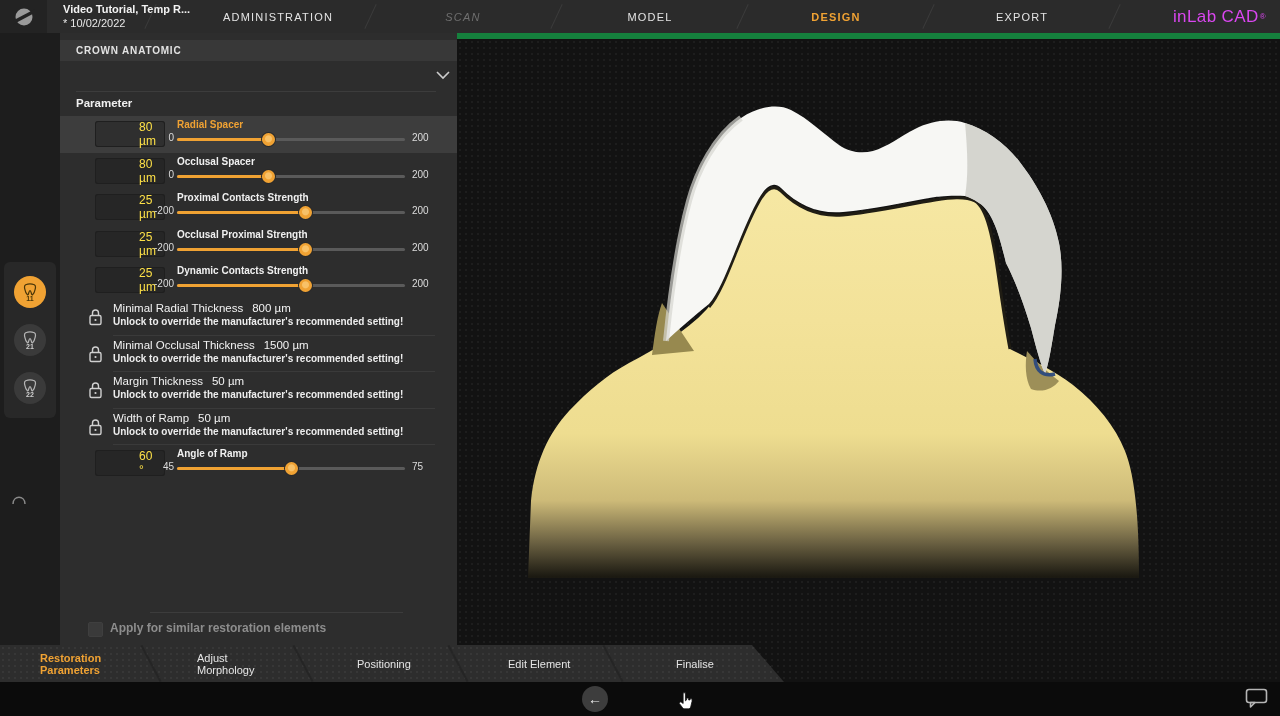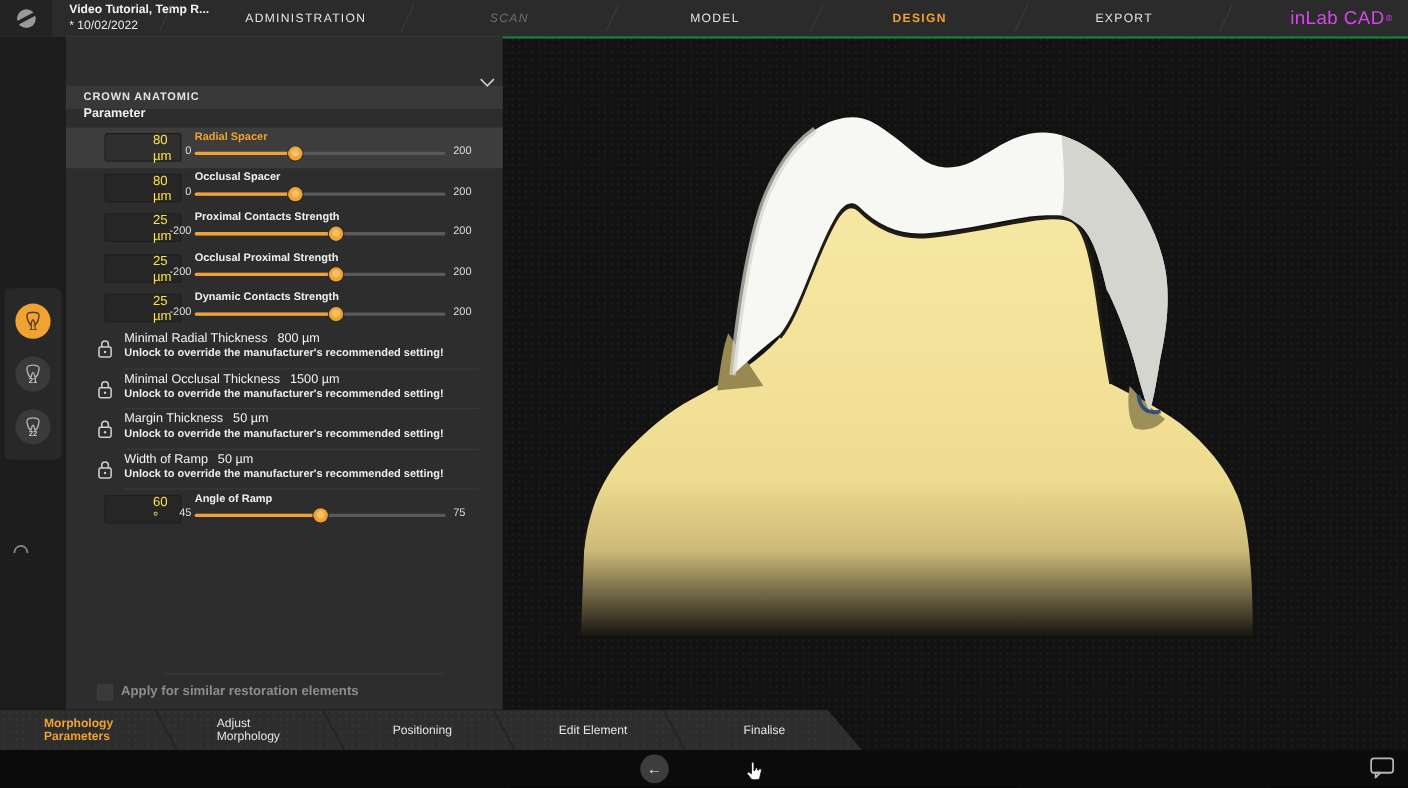--- a/index.html
+++ b/index.html
@@ -2,21 +2,21 @@
 <html><head>
 <meta charset="utf-8">
 <style>
   html,body{margin:0;padding:0;background:#000;}
   #app{position:relative;width:1280px;height:716px;overflow:hidden;
        font-family:"Liberation Sans", sans-serif;background:#131313;
        -webkit-font-smoothing:antialiased;}
   .abs{position:absolute;}
 
   
-  #topbar{left:0;top:0;width:1280px;height:33px;background:#2b2b2b;border-bottom:2px solid #15803d;}
+  #topbar{left:0;top:0;width:1280px;height:33px;background:#2b2b2b;border-bottom:6px solid #15803d;}
   #logo-box{left:0;top:0;width:47px;height:33px;background:#232323;display:flex;align-items:center;justify-content:center;}
   #case-block{left:63px;top:2px;line-height:14px;}
   #case-title{font-size:11px;font-weight:bold;color:#f2f2f2;}
   #case-date{font-size:11px;color:#e8e8e8;}
   .menu-item{top:0;height:33px;display:flex;align-items:center;transform:translateX(-50%);
              font-size:11px;letter-spacing:1.2px;color:#e4e4e4;cursor:pointer;}
   .menu-item.dim{color:#6f6f6f;font-style:italic;}
   .menu-item.active{color:#f0a233;font-weight:bold;}
   .bar-slash{top:3px;width:1px;height:27px;background:#474747;transform:rotate(25deg);opacity:.55;}
   #brand{right:14px;top:0;height:33px;display:flex;align-items:center;color:#d946ef;font-size:17px;letter-spacing:.4px;}
@@ -27,21 +27,21 @@
   #tooth-strip{left:4px;top:229px;width:52px;height:156px;background:#282828;border-radius:6px;}
   .tooth-btn{left:10px;width:32px;height:32px;border-radius:50%;background:#3a3a3a;
              display:flex;flex-direction:column;align-items:center;justify-content:center;cursor:pointer;}
   .tooth-btn.active{background:#f0a233;}
   .tooth-btn .num{font-size:7px;font-weight:bold;color:#cfcfcf;line-height:7px;margin-top:-1px;}
   .tooth-btn.active .num{color:#4a3608;}
   #arch-icon{left:6px;top:228px;}
 
   
   #panel{left:60px;top:33px;width:397px;height:612px;background:#2d2d2d;}
-  #panel-header{left:0;top:7px;width:397px;height:21px;background:#383838;display:flex;align-items:center;margin-top:38px;}
+  #panel-header{left:0;top:7px;width:397px;height:21px;background:#383838;display:flex;align-items:center;}
   #panel-header span{margin-left:16px;font-size:10px;font-weight:bold;letter-spacing:.8px;color:#e3e3e3;}
   #paramset-row{left:0;top:28px;width:397px;height:30px;display:flex;align-items:center;cursor:pointer;}
   #paramset-label{margin-left:16px;font-size:11.5px;font-weight:bold;color:#f0f0f0;}
   #paramset-suffix{margin-left:5px;font-size:10.5px;color:#e2e2e2;}
   .hdiv{height:1px;background:#3c3c3c;}
   #div1{left:16px;top:58px;width:360px;}
   #param-label{left:16px;top:64px;font-size:11.5px;font-weight:bold;color:#f0f0f0;}
 
   .srow{left:0;width:397px;height:36.5px;}
   .srow.hl{background:#3d3d3d;}
@@ -374,21 +374,21 @@
 
     <div id="div-apply" class="hdiv abs"></div>
     <div id="apply-row" class="abs">
       <div class="cbox dim"></div>
       <div id="apply-label">Apply for similar restoration elements</div>
     </div>
   </div>
 
   <div id="stepbar" class="abs">
     <div class="step active" style="left:40px;width:100px">
-      <div class="lbl">Morphology Parameters</div>
+      <div class="lbl">Restoration Parameters</div>
     </div>
     <div class="step-slash" style="left:150px"></div>
     <div class="step" style="left:197px;width:90px">
       <div class="lbl">Adjust Morphology</div>
     </div>
     <div class="step-slash" style="left:302px"></div>
     <div class="step" style="left:357px;width:90px">
       <div class="lbl">Positioning</div>
     </div>
     <div class="step-slash" style="left:457px"></div>

